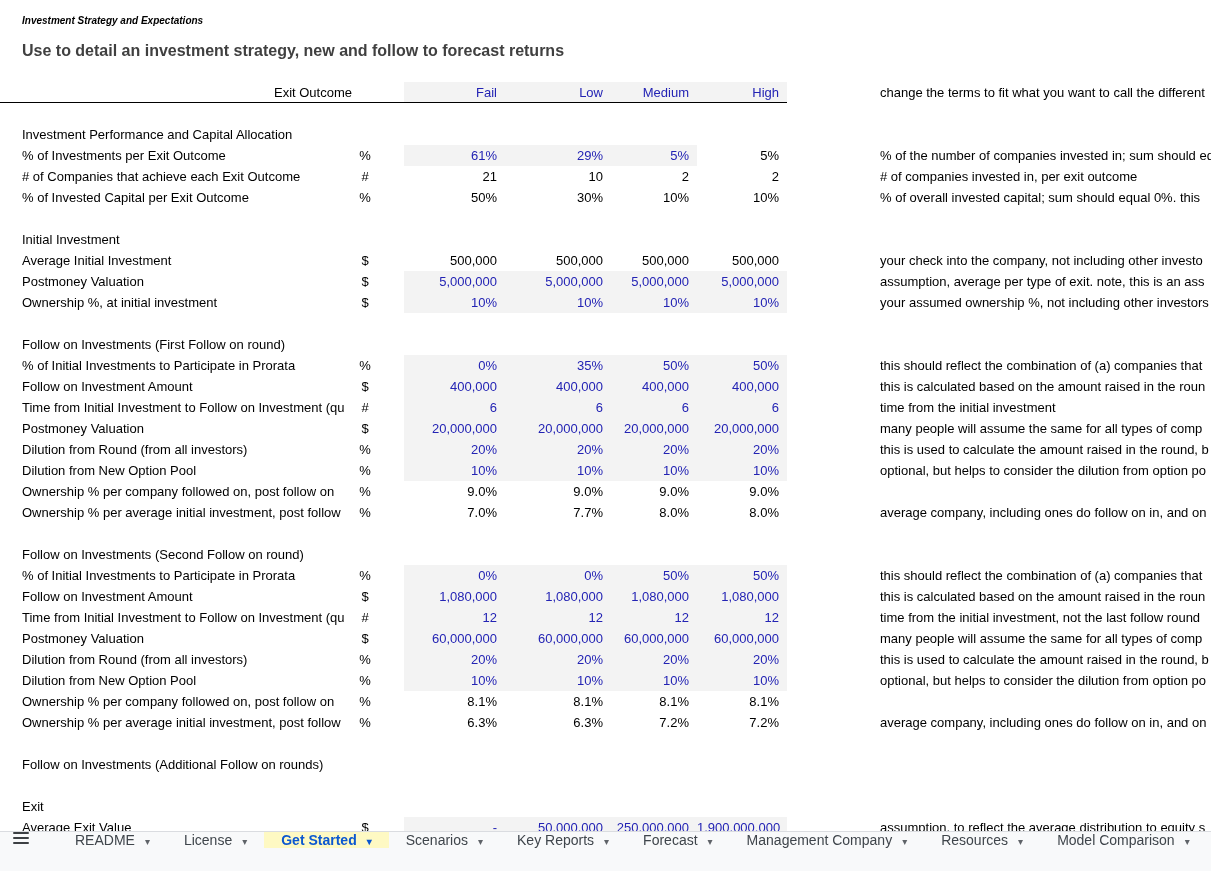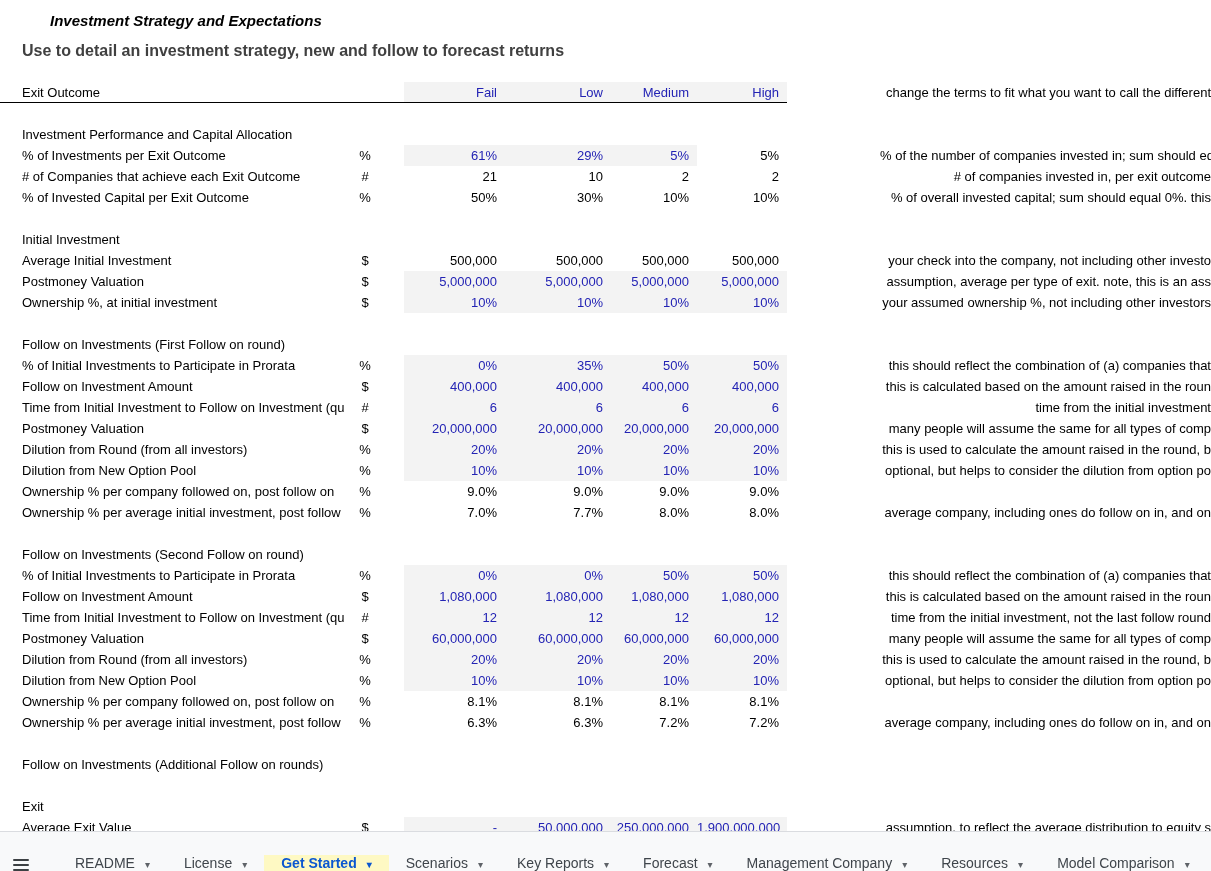--- a/index.html
+++ b/index.html
@@ -3,40 +3,40 @@
 <meta charset="utf-8">
 <style>
   * { margin:0; padding:0; box-sizing:border-box; }
   html,body { width:1211px; height:871px; overflow:hidden; background:#fff;
     font-family:"Liberation Sans", sans-serif; color:#000; }
   .app { position:relative; width:1211px; height:871px; overflow:hidden; background:#fff; }
 
   
   .sheet { position:absolute; left:0; top:0; right:0; bottom:40px; overflow:hidden; background:#fff; }
   .titleblock { padding:12px 0 0 22px; }
-  .page-title { font-size:15px; font-weight:700; font-style:italic; line-height:18px;margin-left:28px; }
+  .page-title { font-size:10px; font-weight:700; font-style:italic; line-height:18px; }
   .page-subtitle { margin-top:13px; font-size:16px; line-height:16px; color:#404040;font-weight:bold; }
   .rows { margin-top:23px; }
 
   .row { display:flex; height:21px; line-height:21px; font-size:13px; white-space:nowrap; }
   .cl  { width:352px; padding-left:22px; overflow:hidden; }
   .cu  { width:26px; text-align:center; }
   .cg  { width:26px; }
   .cv  { text-align:right; padding-right:8px; overflow:visible; }
   .cv1 { width:101px; } .cv2 { width:106px; } .cv3 { width:86px; } .cv4 { width:90px; }
   .cng { width:93px; }
-  .cn  { flex:1; overflow:hidden; white-space:nowrap;text-align:right; }
+  .cn  { flex:1; overflow:hidden; white-space:nowrap; }
   .gray { background:#f3f3f3; }
   .blue { color:#2323b4; }
   .italic { }
-  .hrow .hb { border-bottom:1.5px solid #000; }
+  .hrow .hb { border-bottom:1.5px solid #000;text-align:right; }
 
   
   .tabbar { position:absolute; left:0; right:0; bottom:0; height:40px; background:#f8f9fa;
-    border-top:1px solid #dadce0; display:flex; align-items:flex-end; }
+    border-top:1px solid #dadce0; display:flex; align-items:flex-start; }
   .hamburger { width:42px; display:flex; flex-direction:column; justify-content:center;
     align-items:center; gap:3px; cursor:pointer; }
   .hamburger .bar { width:16px; height:2px; background:#3c4043; border-radius:1px; }
   .tabs { display:flex; align-items:stretch; margin-left:16px; }
   .tab { display:flex; align-items:center; gap:10px; padding:0 17px; font-size:14px;
     color:#3f454b; cursor:pointer; }
   .tab .caret { font-size:10px; color:#5f6368; transform:translateY(1px); }
   .tab.active { background:#fef9c3; color:#0b57d0; font-weight:700; }
   .tab.active .caret { color:#0b57d0; }
 </style>

